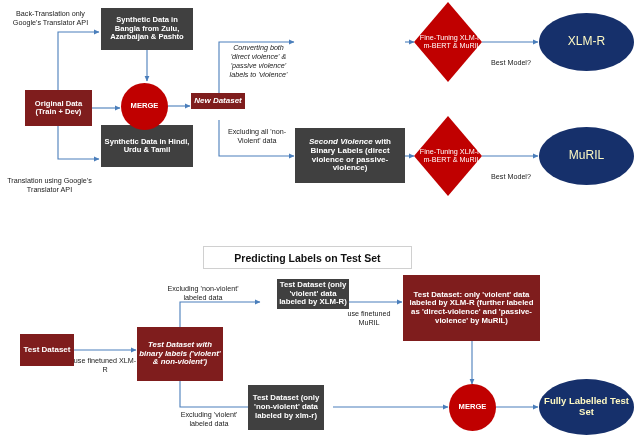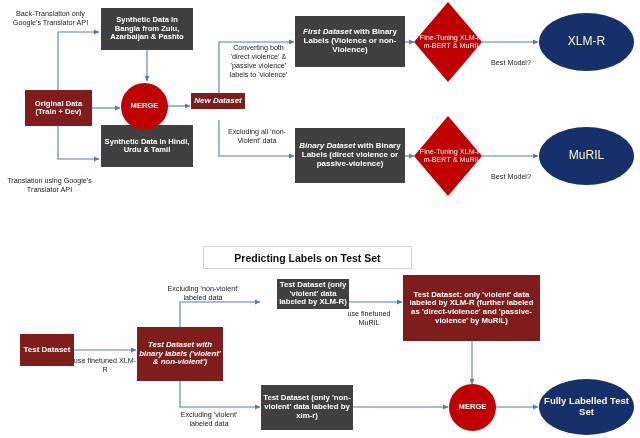--- a/index.html
+++ b/index.html
@@ -90,29 +90,24 @@
   </div>
 
   <div class="node red-circle" style="left:121px;top:83px;width:47px;height:47px;font-size:7.6px;">
     <span>MERGE</span>
   </div>
 
   <div class="node blue ital" style="left:191px;top:93px;width:54px;height:16px;font-size:8px;padding:2px;">
     <span>New Dataset</span>
   </div>
 
-  <div class="node green" style="left:295px;top:16px;width:110px;height:51px;font-size:8px;padding:2px;">
-    <span>
-      <i class="ital">First Dataset</i><span> with Binary Labels (Violence or non-Violence)</span>
-    </span>
-  </div>
 
   <div class="node green" style="left:295px;top:128px;width:110px;height:55px;font-size:8px;padding:2px;">
     <span>
-      <i class="ital">Binary Dataset</i><span> with Binary Labels (direct violence or passive-violence)</span>
+      <i class="ital">Second Violence</i><span> with Binary Labels (direct violence or passive-violence)</span>
     </span>
   </div>
 
   <div class="diamond" style="left:414px;top:2px;width:68px;height:80px;">
     <svg width="68" height="80" viewBox="0 0 68 80" style="position:absolute;left:0;top:0;">
       <polygon points="34,0 68,40 34,80 0,40" fill="#c00000"></polygon>
     </svg>
     <div class="dtext" style="font-size:7.2px;padding:0 4px;">
       <span>Fine-Tuning XLM-R, m-BERT &amp; MuRIL</span>
     </div>
@@ -136,21 +131,21 @@
   </div>
 
   <div class="label" style="left:4px;top:7px;width:93px;height:22px;font-size:7.2px;">
     <span>Back-Translation only Google's Translator API</span>
   </div>
 
   <div class="label" style="left:2px;top:174px;width:95px;height:22px;font-size:7.2px;">
     <span>Translation using Google's Translator API</span>
   </div>
 
-  <div class="label" style="left:223px;top:41px;width:71px;height:40px;font-size:7.2px;">
+  <div class="label" style="left:223px;top:41px;width:71px;height:40px;font-size:7.2px;font-style:italic;">
     <span>Converting both 'direct violence' &amp; 'passive violence' labels to 'violence'</span>
   </div>
 
   <div class="label" style="left:223px;top:125px;width:68px;height:22px;font-size:7.2px;">
     <span>Excluding all 'non-Violent' data</span>
   </div>
 
   <div class="label" style="left:481px;top:56px;width:60px;height:12px;font-size:7.2px;">
     <span>Best Model?</span>
   </div>
@@ -168,21 +163,21 @@
   </div>
 
   <div class="node blue ital" style="left:137px;top:327px;width:86px;height:54px;font-size:7.8px;padding:2px;">
     <span>Test Dataset with binary labels ('violent' &amp; non-violent')</span>
   </div>
 
   <div class="node green" style="left:261px;top:279px;width:72px;height:30px;font-size:7.8px;padding:2px;margin-left:16px;">
     <span>Test Dataset (only 'violent' data labeled by XLM-R)</span>
   </div>
 
-  <div class="node green" style="left:261px;top:385px;width:92px;height:45px;font-size:7.8px;padding:2px;">
+  <div class="node green" style="left:248px;top:385px;width:76px;height:45px;font-size:7.8px;padding:2px;">
     <span>Test Dataset (only 'non-violent' data labeled by xlm-r)</span>
   </div>
 
   <div class="node blue" style="left:403px;top:275px;width:137px;height:66px;font-size:7.8px;padding:3px;">
     <span>Test Dataset: only 'violent' data labeled by XLM-R (further labeled as 'direct-violence' and 'passive-violence' by MuRIL)</span>
   </div>
 
   <div class="node red-circle" style="left:449px;top:384px;width:47px;height:47px;font-size:7.6px;">
     <span>MERGE</span>
   </div>

